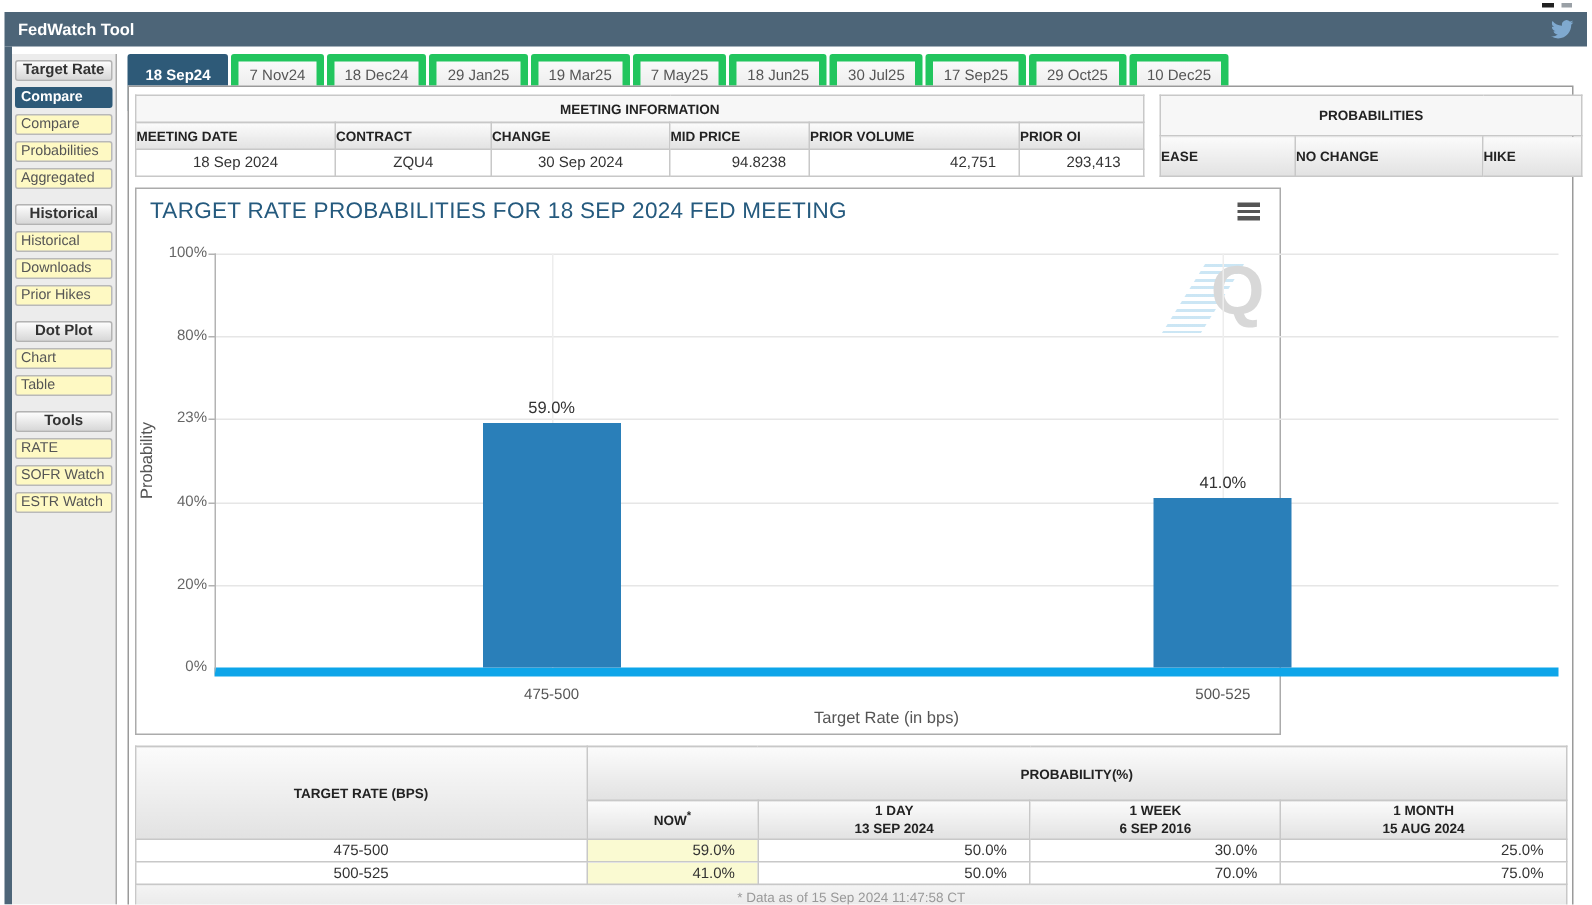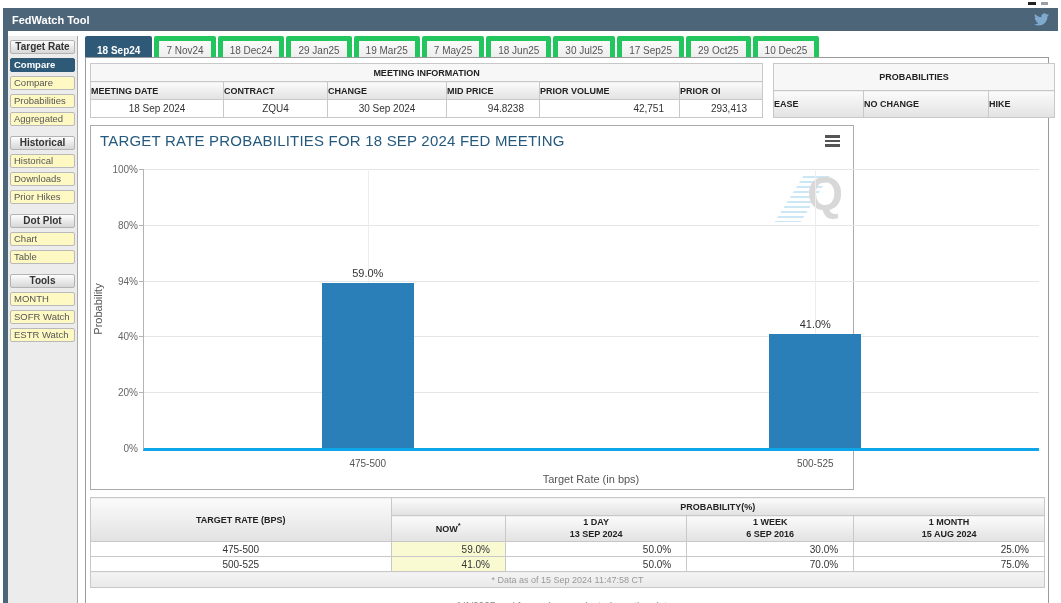--- a/index.html
+++ b/index.html
@@ -68,35 +68,35 @@
   .chart-title { position:absolute; left:9px; top:6px; font-size:15px; color:#255a7e; letter-spacing:.2px; }
   .chart-subtitle { position:absolute; left:0; top:26px; width:100%; text-align:center; font-size:11px; color:#255a7e; }
   .hamburger { position:absolute; right:13px; top:9px; width:15px; cursor:pointer; }
   .hamburger div { height:2.5px; background:#555; margin-bottom:2px; }
   .watermark { position:absolute; right:8px; top:42px; width:56px; height:58px; }
   .watermark .q { position:absolute; right:2px; top:2px; font-size:46px; font-weight:bold; color:#d8d8d8; line-height:1; }
   .watermark .swoosh {
     position:absolute; left:0; top:8px; width:26px; height:46px; transform:skewX(-32deg);
     background:repeating-linear-gradient(#bfe0f2 0 2px, transparent 2px 5px); opacity:.8;
   }
-  .plot { position:absolute; left:52px; top:43px; width:896px; height:282px; border-left:1px solid #b3b3b3; border-bottom:3px solid #0ea5e9;padding-left:36px; }
+  .plot { position:absolute; left:52px; top:43px; width:896px; height:282px; border-left:1px solid #b3b3b3; border-bottom:6px solid #0ea5e9;padding-left:36px; }
   .hgrid { position:absolute; left:0; width:100%; height:1px; background:#e6e6e6; }
   .vgrid { position:absolute; top:0; width:1px; height:100%; background:#ededed; }
   .ytick-label { position:absolute; left:-44px; width:38px; text-align:right; font-size:10px; color:#666; transform:translateY(-50%); }
   .ytick-mark { position:absolute; left:-5px; width:5px; height:1px; background:#b3b3b3; }
   .axis-ylabel { position:absolute; left:-46px; top:50%; transform:translate(-50%,-50%) rotate(-90deg); transform-origin:center; font-size:11px; color:#555; }
   .bar { position:absolute; bottom:0; width:92px; transform:translateX(-50%); }
   .bar-label { position:absolute; top:-16px; left:0; width:100%; text-align:center; font-size:11px; color:#333; }
   .xcat { position:absolute; top:289px; transform:translateX(-50%); font-size:10px; color:#555; }
   .xaxis-title { position:absolute; left:52px; width:896px; top:347px; text-align:center; font-size:11px; color:#555; }
 
   
   .summary-table { width:955px; margin-top:7px; }
   .summary-table table { width:100%; }
-  .group-head { height:18px; font-size:9px; font-weight:bold; text-align:center; background:linear-gradient(#fbfbfb,#e2e2e2); color:#222; }
+  .group-head { height:36px; font-size:9px; font-weight:bold; text-align:center; background:linear-gradient(#fbfbfb,#e2e2e2); color:#222; }
   .sub-head { height:26px; font-size:9px; font-weight:bold; text-align:center; background:linear-gradient(#fbfbfb,#e2e2e2); color:#222; line-height:1.25; white-space:normal; }
   .sum-val { height:15px; font-size:10px; }
   .now-cell { background:#fafad2; }
   .tbl-footer { height:16px; font-size:9px; text-align:center; color:#999; background:linear-gradient(#f4f4f4,#e9e9e9); }
   .page-footnote { margin-top:13px; text-align:center; font-size:10px; color:#8a8a8a; }
 </style>
 </head>
 <body>
 
 <div class="top-strip">
@@ -124,21 +124,21 @@
   <div class="side-header">Historical</div>
   <div class="side-item">Historical</div>
   <div class="side-item">Downloads</div>
   <div class="side-item">Prior Hikes</div>
 
   <div class="side-header">Dot Plot</div>
   <div class="side-item">Chart</div>
   <div class="side-item">Table</div>
 
   <div class="side-header">Tools</div>
-  <div class="side-item">MONTH</div>
+  <div class="side-item">RATE</div>
   <div class="side-item">SOFR Watch</div>
   <div class="side-item">ESTR Watch</div>
 </aside>
 
 <div class="main">
   <div class="tabs">
     <span class="tab selected">18 Sep24</span>
     <span class="tab">7 Nov24</span>
     <span class="tab">18 Dec24</span>
     <span class="tab">29 Jan25</span>
@@ -221,21 +221,21 @@
         <div class="hgrid" style="top:0"></div>
         <div class="hgrid" style="top:20%"></div>
         <div class="hgrid" style="top:40%"></div>
         <div class="hgrid" style="top:60%"></div>
         <div class="hgrid" style="top:80%"></div>
         <div class="vgrid" style="left:25%"></div>
         <div class="vgrid" style="left:75%"></div>
 
         <div class="ytick-label" style="top:0">100%</div>
         <div class="ytick-label" style="top:20%">80%</div>
-        <div class="ytick-label" style="top:40%">94%</div>
+        <div class="ytick-label" style="top:40%">23%</div>
         <div class="ytick-label" style="top:60%">40%</div>
         <div class="ytick-label" style="top:80%">20%</div>
         <div class="ytick-label" style="top:100%">0%</div>
         <div class="ytick-mark" style="top:0"></div>
         <div class="ytick-mark" style="top:20%"></div>
         <div class="ytick-mark" style="top:40%"></div>
         <div class="ytick-mark" style="top:60%"></div>
         <div class="ytick-mark" style="top:80%"></div>
 
         <div class="axis-ylabel">Probability</div>

